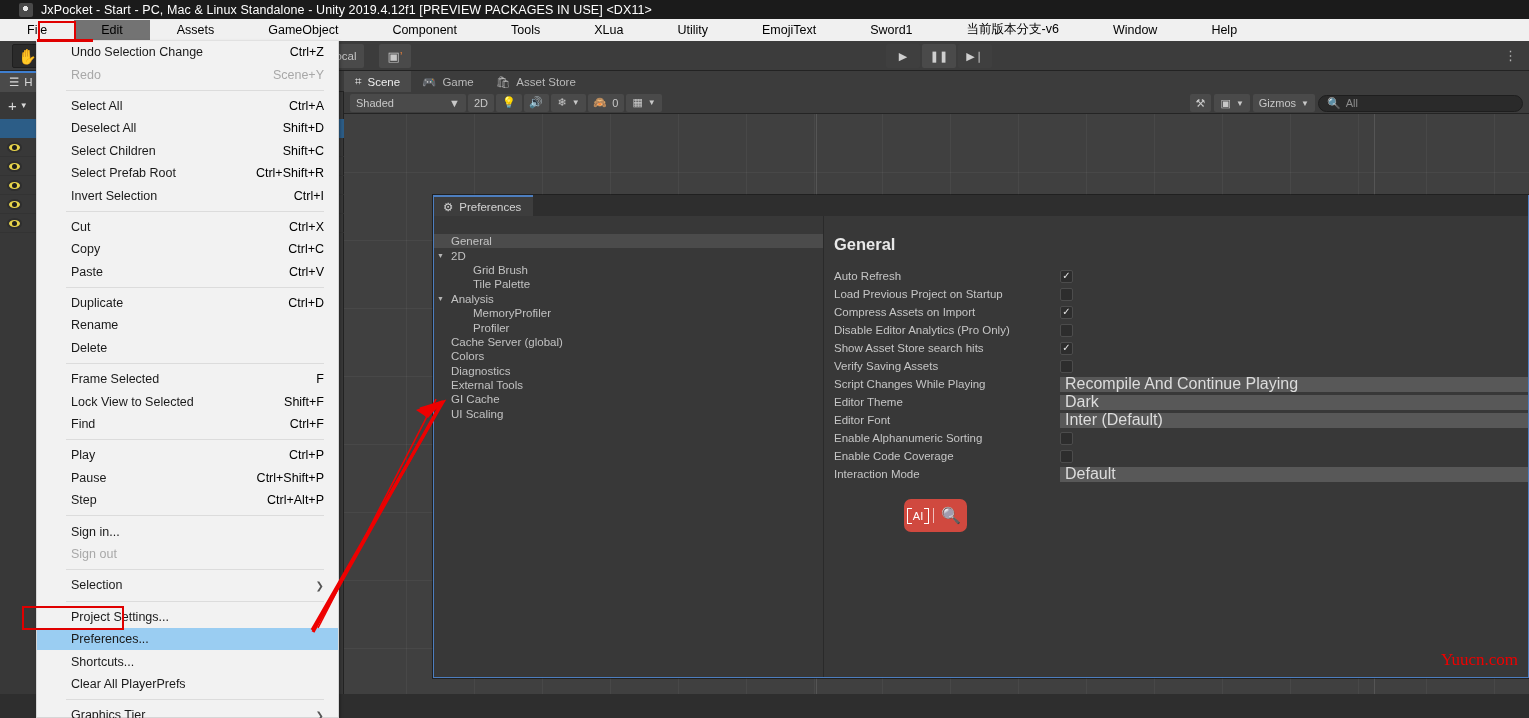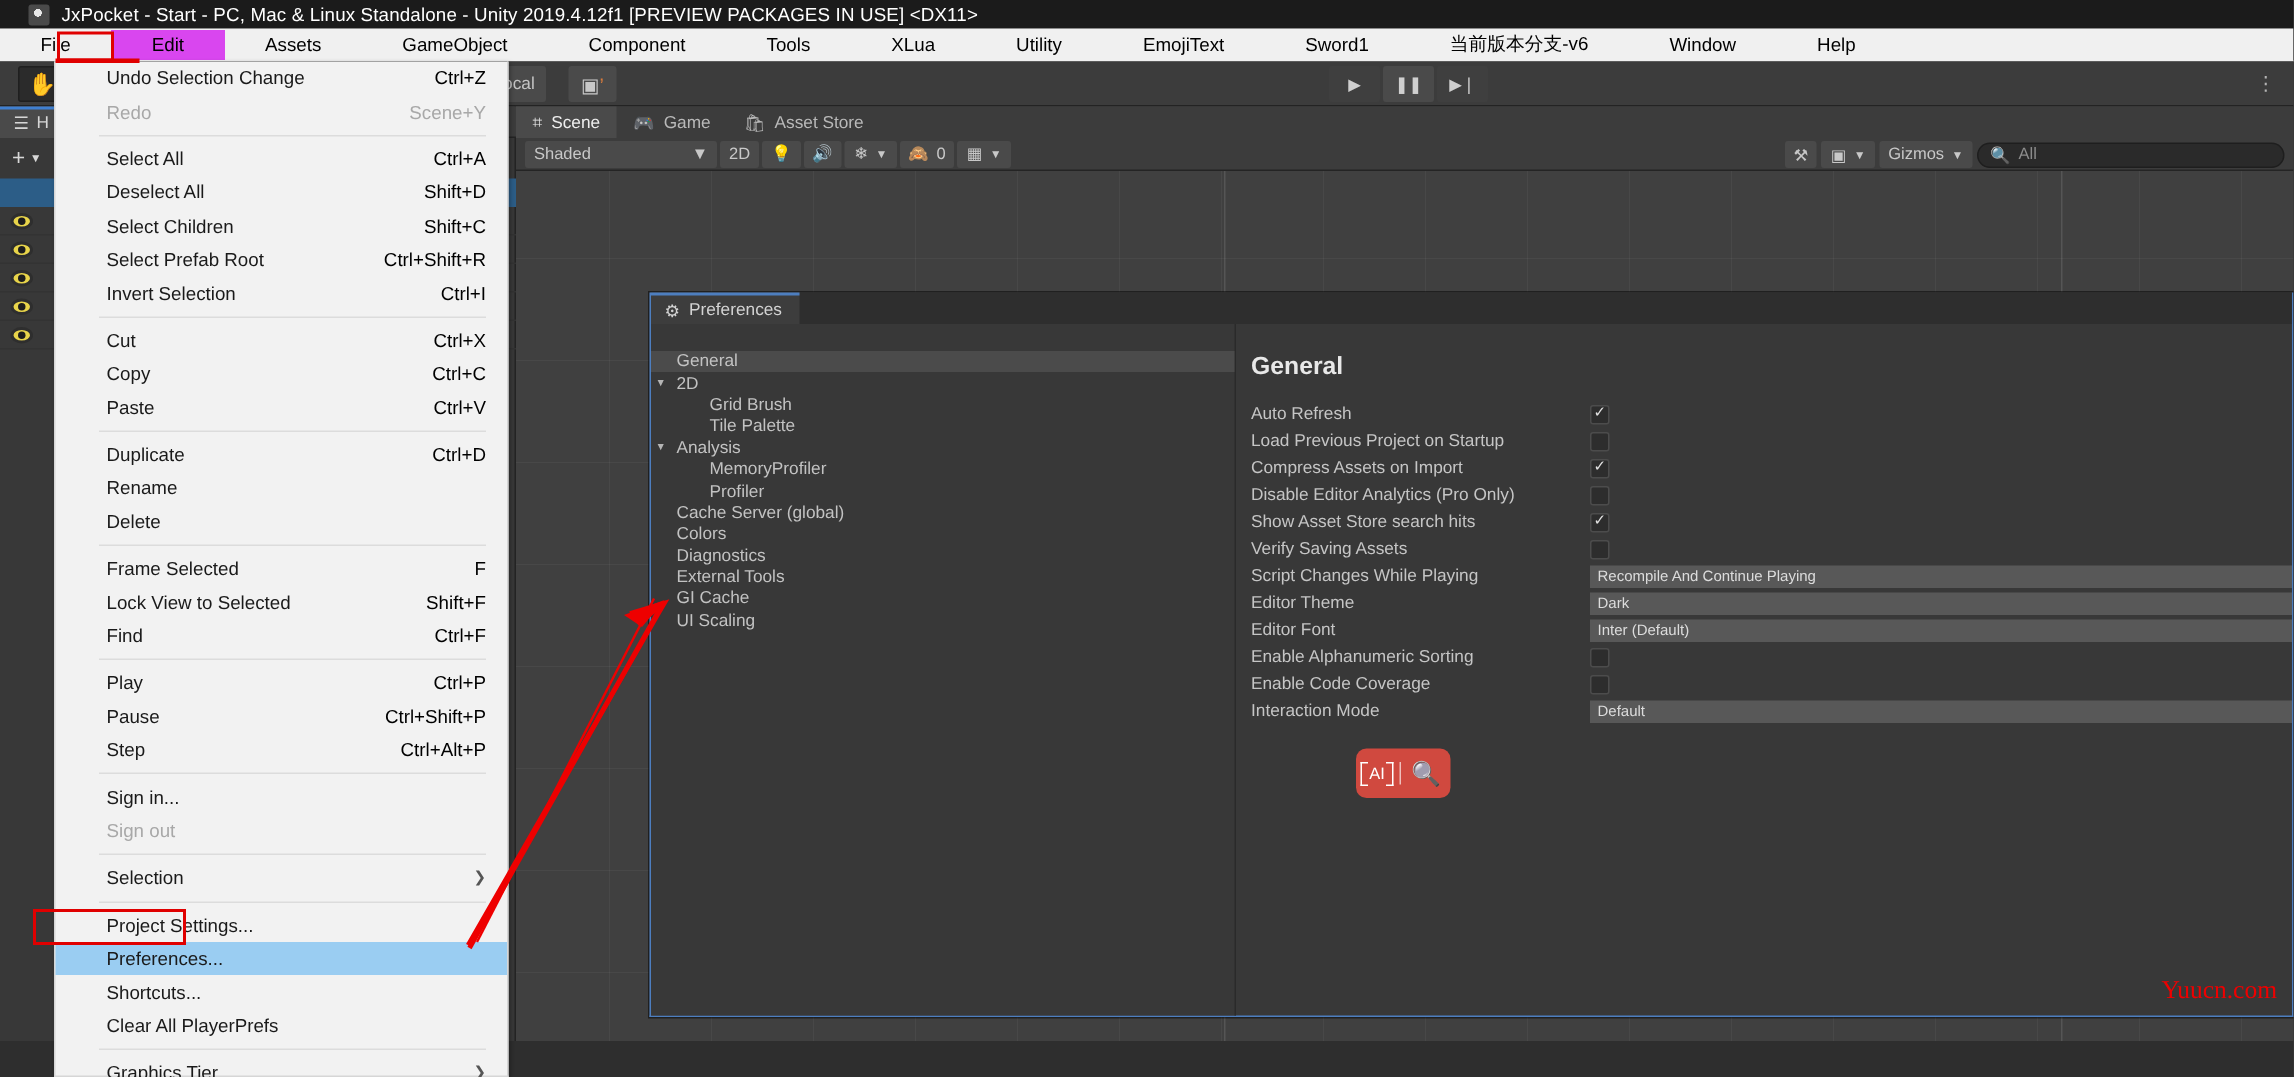--- a/index.html
+++ b/index.html
@@ -28,21 +28,21 @@
   
   .menubar {
     position: absolute; left: 0; top: 19px; width: 1529px; height: 22px;
     background: #f0f0f0; border-bottom: 1px solid #f0f0f0;
     display: flex; align-items: center;
   }
   .menubar .mi {
     font-size: 12.5px; color: #000; padding: 2px 27px; height: 20px;
     display: flex; align-items: center; white-space: nowrap;
   }
-  .menubar .mi.active { background: #d946ef; }
+  .menubar .mi.active { background: #737373; }
   .edit-redbox {
     position: absolute; left: 38px; top: 21px; width: 38px; height: 20px;
     border: 2px solid #e00000; pointer-events: none;
   }
 
   
   .editor {
     position: absolute; left: 0; top: 41px; width: 1529px; height: 677px;
     background: #383838;
   }
@@ -136,21 +136,21 @@
   .stab.sel { background: #4a4a4a; color: #eeeeee; }
   .scene-toolbar {
     position: absolute; left: 0; top: 21px; right: 0; height: 22px;
     background: #3c3c3c; border-bottom: 1px solid #242424;
     display: flex; align-items: center; gap: 2px; padding-left: 6px;
   }
   .stb {
     height: 18px; background: #4a4a4a; border-radius: 2px; color: #c8c8c8;
     font-size: 11px; display: flex; align-items: center; padding: 0 6px; gap: 5px;
   }
-  .stb.shaded { width: 128px; justify-content: space-between; }
+  .stb.shaded { width: 116px; justify-content: space-between; }
   .scene-body {
     position: absolute; left: 0; top: 43px; right: 0; bottom: 0;
     background: #404040;
     background-image:
       linear-gradient(to right, rgba(255,255,255,0.045) 1px, transparent 1px),
       linear-gradient(to bottom, rgba(255,255,255,0.045) 1px, transparent 1px);
     background-size: 68px 68px;
     background-position: -6px -10px;
   }
   .scene-body .vline {
@@ -205,21 +205,21 @@
     font-size: 11.5px; color: #c5c5c5;
   }
   .prow .lbl { width: 226px; white-space: nowrap; }
   .cbox {
     width: 13px; height: 13px; background: #2d2d2d;
     border: 1px solid #4c4c4c; border-radius: 2px;
     display: flex; align-items: center; justify-content: center;
     color: #e4e4e4; font-size: 10px; line-height: 1;
   }
   .pfield {
-    height: 15px; background: #585858; color: #dcdcdc; font-size: 10px;
+    height: 15px; background: #585858; color: #dcdcdc; font-size: 16px;
     display: flex; align-items: center; padding: 0 5px;
     width: 468px; white-space: nowrap; overflow: hidden;
   }
   .ai-btn {
     margin: 16px 0 0 70px; width: 63px; height: 33px;
     background: #d0493f; border-radius: 7px;
     display: flex; align-items: center; justify-content: center; gap: 7px;
     color: #ffffff;
   }
   .ai-btn .brk { font-size: 11px; letter-spacing: 0; position: relative; padding: 0 3px; }

